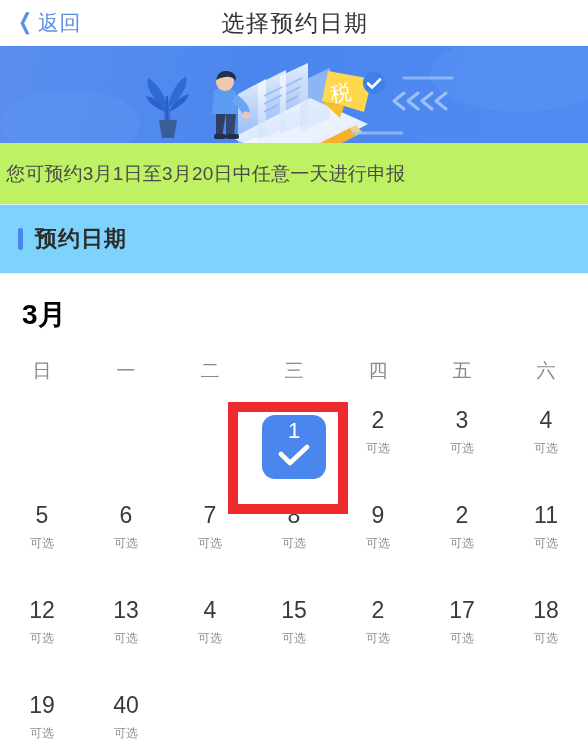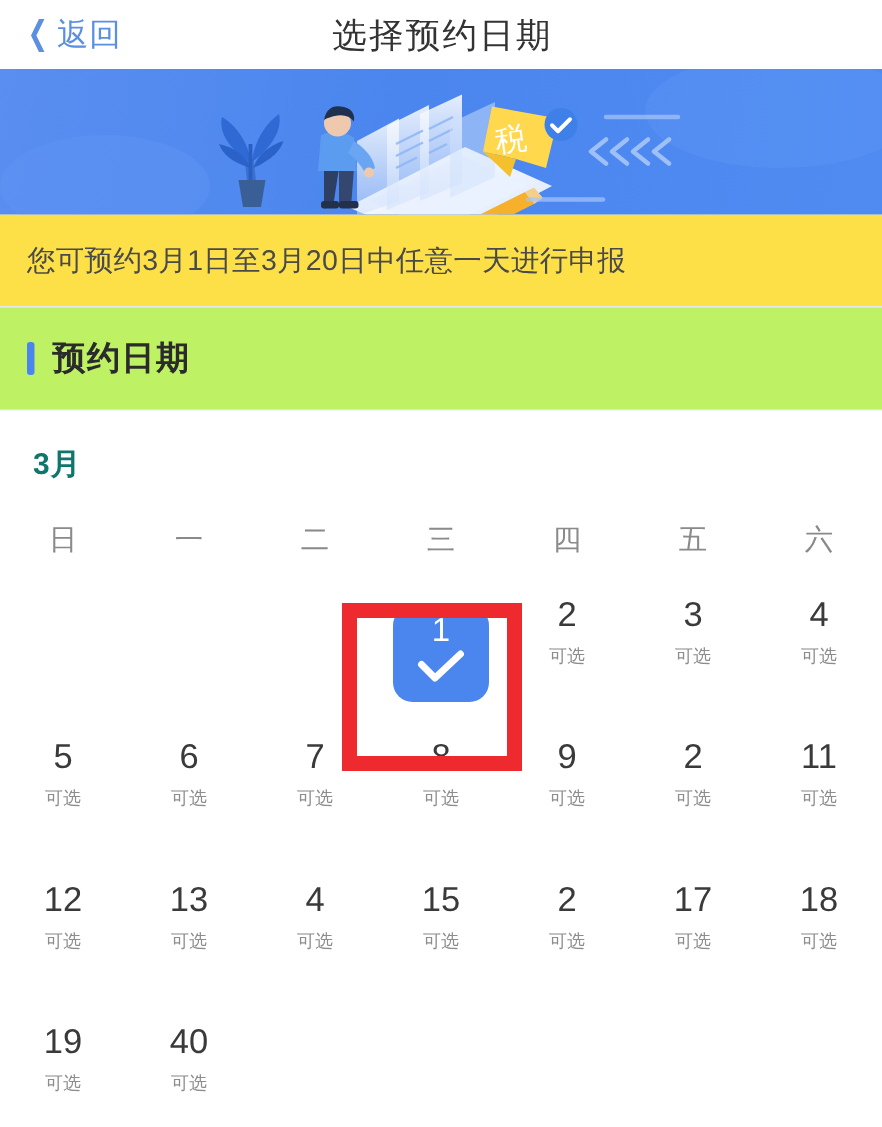--- a/index.html
+++ b/index.html
@@ -68,41 +68,41 @@
     position: relative;
     overflow: hidden;
   }
   .banner-illustration {
     position: absolute;
     inset: 0;
   }
 
   
   .notice {
-    background: #fde047;
+    background: #bef264;
     height: 62px;
     display: flex;
     align-items: center;
-    padding: 0 18px;
+    padding: 0 6px;
     box-sizing: border-box;
     border-bottom: 1px solid #e6eaf0;
   }
   .notice-text {
     font-size: 19px;
     color: #4a4a4a;
     letter-spacing: 0.2px;
   }
 
   
   .section-head {
     height: 68px;
     display: flex;
     align-items: center;
     padding-left: 18px;
-    background: #bef264;
+    background: #7dd3fc;
     border-bottom: 1px solid #f1f2f4;
   }
   .section-bar {
     width: 5px;
     height: 22px;
     background: #4a86ee;
     border-radius: 2px;
     margin-right: 12px;
   }
   .section-title {
@@ -112,22 +112,22 @@
     letter-spacing: 1px;
   }
 
   
   .calendar {
     padding-top: 22px;
     background: #ffffff;
     position: relative;
   }
   .month-label {
-    font-size: 20px;
-    color: #0f766e;
+    font-size: 28px;
+    color: #000000;
     font-weight: bold;
     padding-left: 22px;
     letter-spacing: 0.5px;
     margin-bottom: 24px;
   }
   .weekdays {
     display: grid;
     grid-template-columns: repeat(7, 1fr);
     margin-bottom: 14px;
   }

